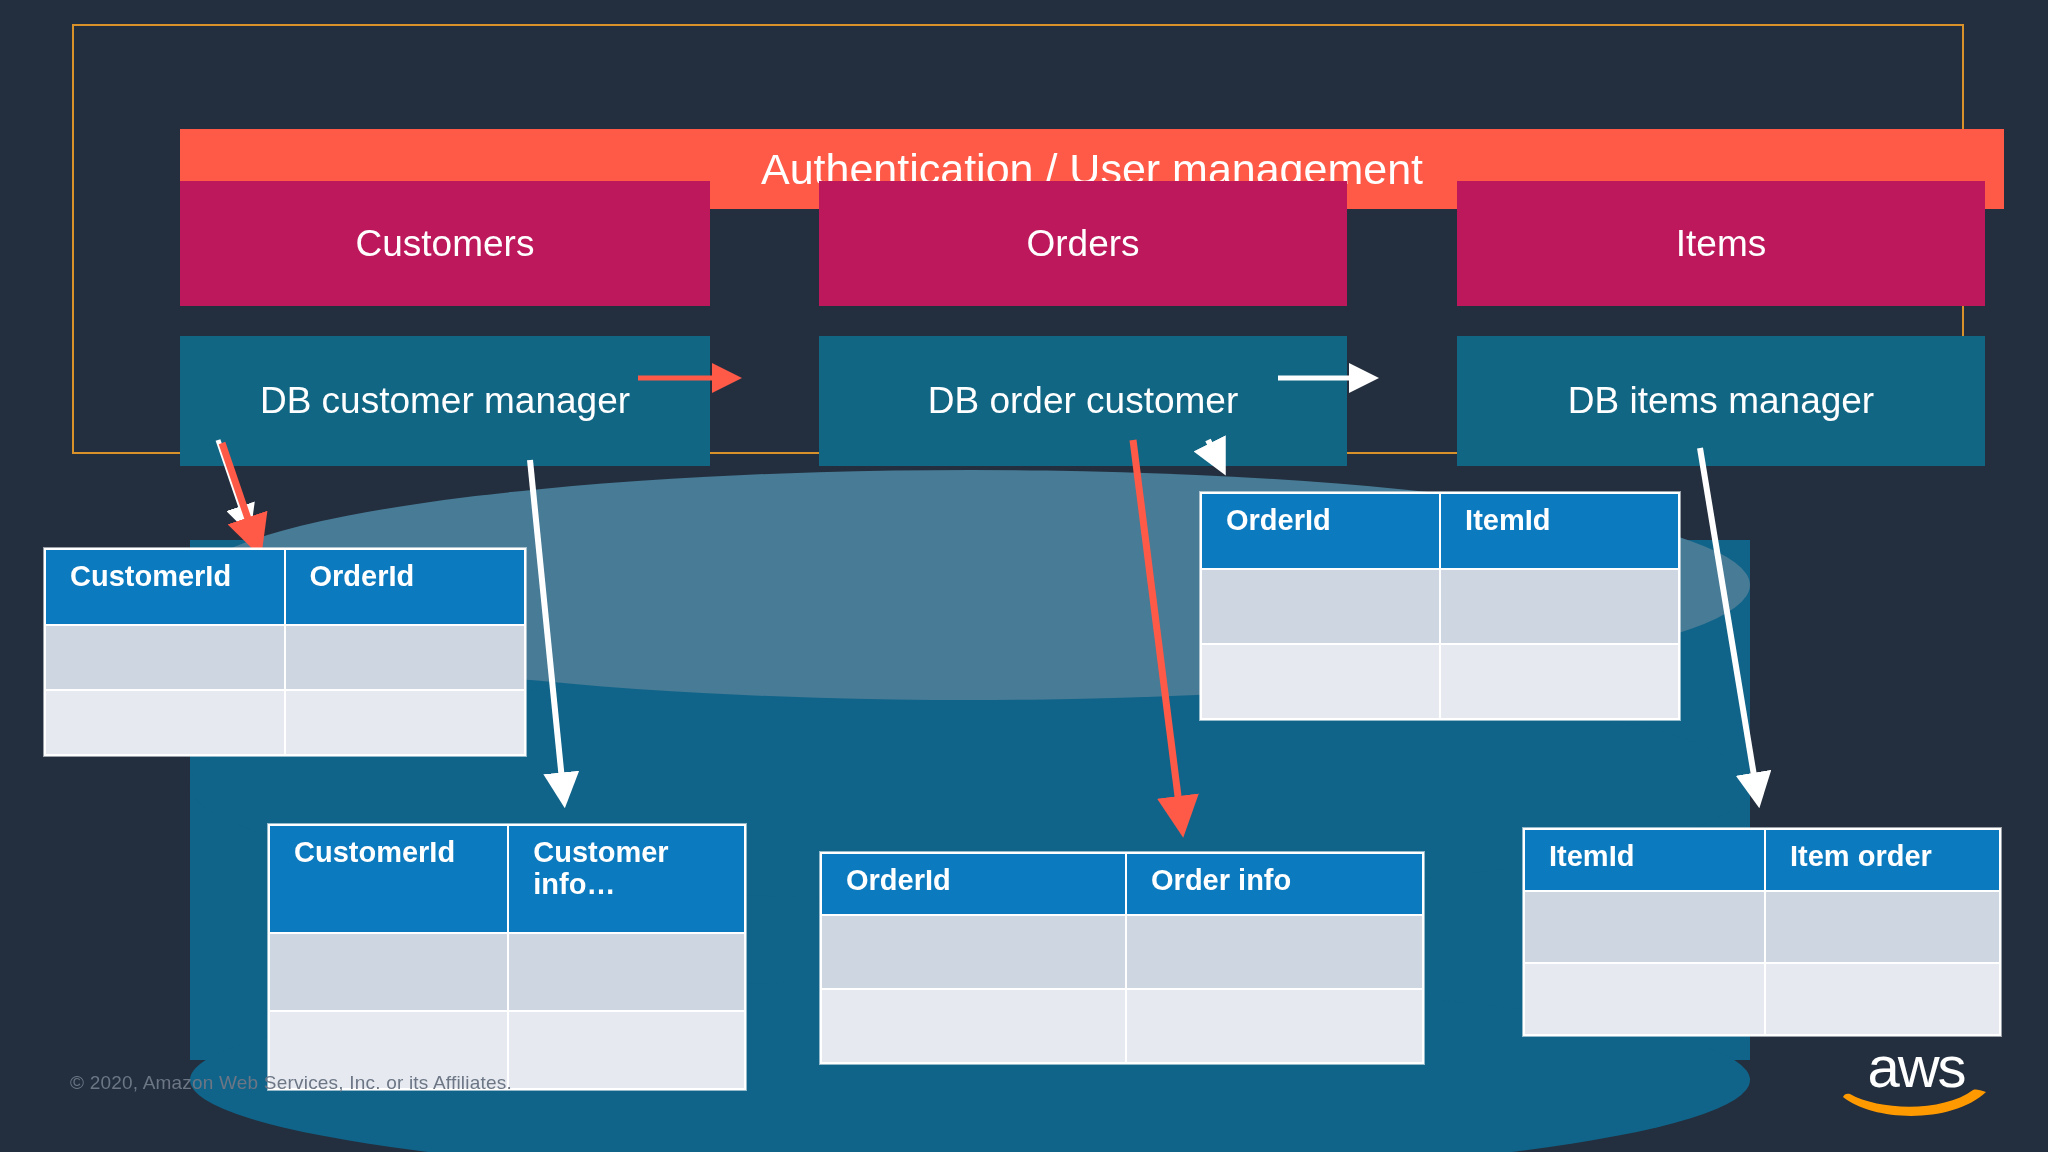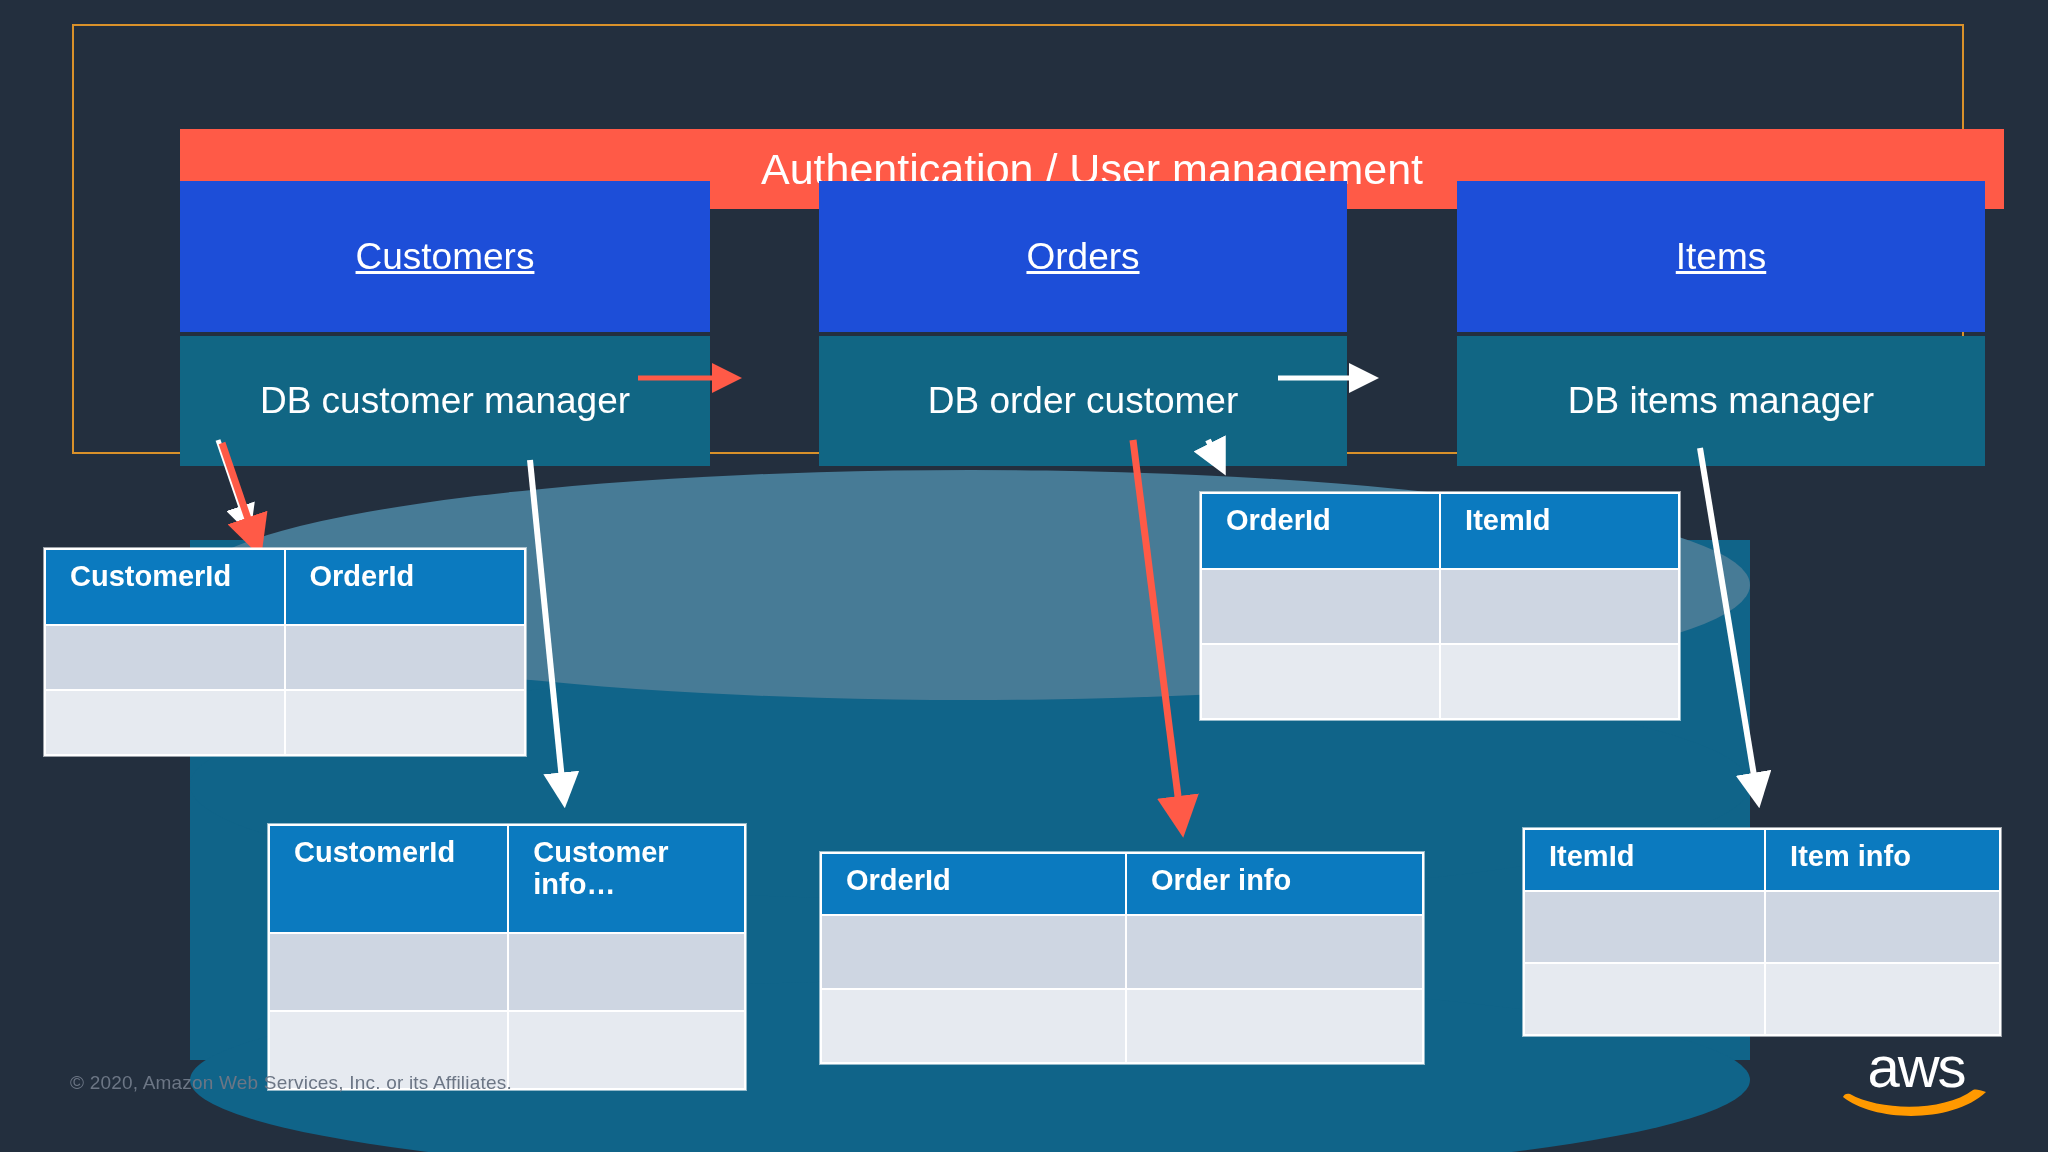--- a/index.html
+++ b/index.html
@@ -47,22 +47,22 @@
   .box {
     position: absolute;
     display: flex; align-items: center; justify-content: center;
     color: #ffffff; text-align: center; line-height: 1.12;
   }
   .box-auth {
     left: 106px; top: 58px; width: 1824px; height: 80px;
     background: #ff5a47; font-size: 43px; font-weight: 400; margin-top: 45px;
   }
   .box-service {
-    top: 155px; height: 151px;
-    background: #1d4ed8; font-size: 37px; font-weight: 400; text-decoration: underline;
+    top: 155px; height: 125px;
+    background: #be185d; font-size: 37px; font-weight: 400;
   }
   .box-manager {
     top: 310px; height: 130px;
     background: #116684; font-size: 37px; font-weight: 400;
     padding: 0 18px;
   }
   .col-a { left: 106px; width: 530px; }
   .col-b { left: 745px; width: 528px; }
   .col-c { left: 1383px; width: 528px; }
 
@@ -270,21 +270,21 @@
       <td class="td c1"></td>
       <td class="td c2"></td>
     </tr>
   </tbody>
     </table>
 
   <table class="tbl" id="tbl-item-info">
     <tbody>
         <tr>
       <td class="th c1">ItemId</td>
-      <td class="th c2">Item info</td>
+      <td class="th c2">Item order</td>
     </tr>
     <tr class="r1">
       <td class="td c1"></td>
       <td class="td c2"></td>
     </tr>
     <tr class="r2">
       <td class="td c1"></td>
       <td class="td c2"></td>
     </tr>
   </tbody>

